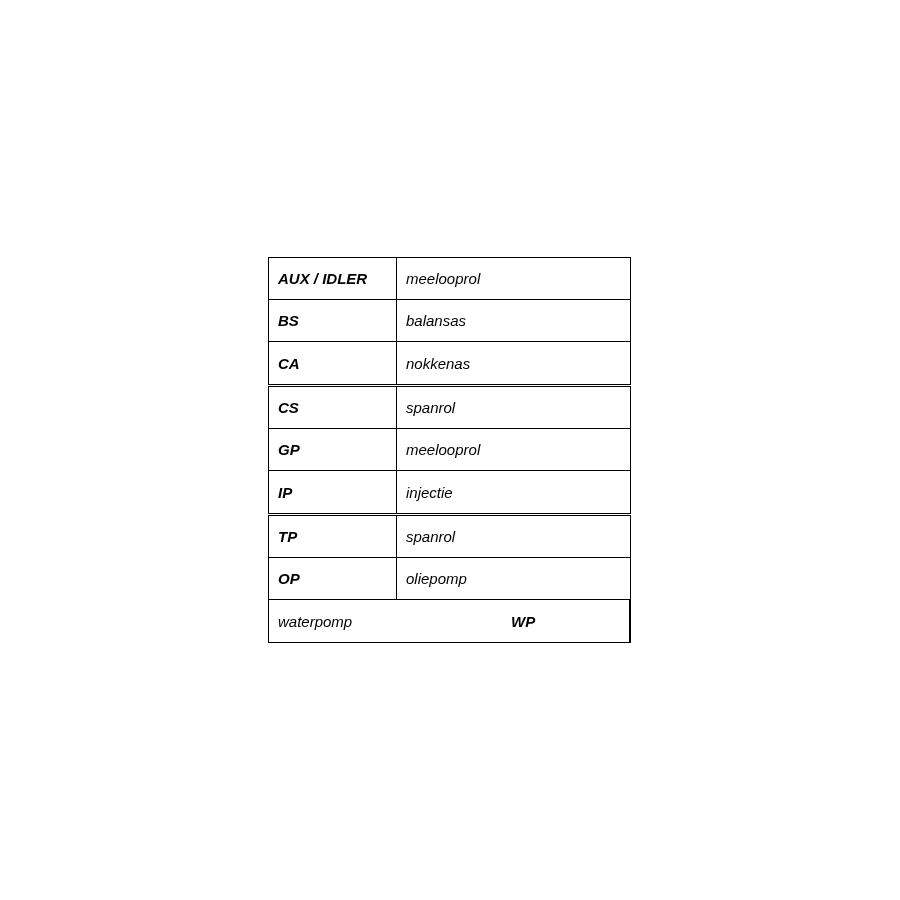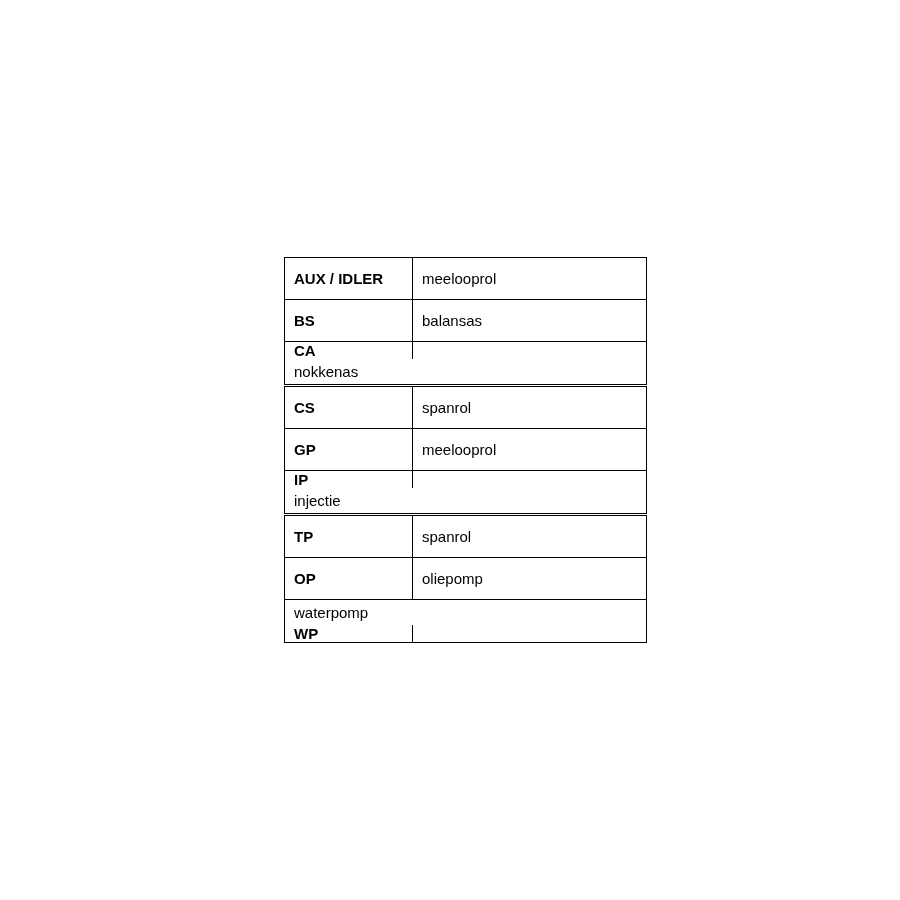--- a/index.html
+++ b/index.html
@@ -10,41 +10,41 @@
   }
   .canvas {
     position: relative;
     width: 900px;
     height: 900px;
     background: #ffffff;
     overflow: hidden;
   }
   .legend-table {
     position: absolute;
-    left: 284px;
+    left: 268px;
     top: 257px;
     width: 363px;
+    font-style: italic;
   }
   .group {
     border: 1px solid #000000;
     box-sizing: border-box;
     background: #ffffff;
   }
   .group + .group {
     margin-top: 1px; 
   }
   .row {
     display: flex;
     height: 42px;
     box-sizing: border-box;
     border-bottom: 1px solid #000000;
   }
   .row:last-child {
     border-bottom: none;
-    flex-direction: column;
   }
   .cell {
     display: flex;
     align-items: center;
     box-sizing: border-box;
     padding-left: 9px;
     padding-right: 4px;
     font-size: 15px;
     color: #000000;
     white-space: nowrap;

